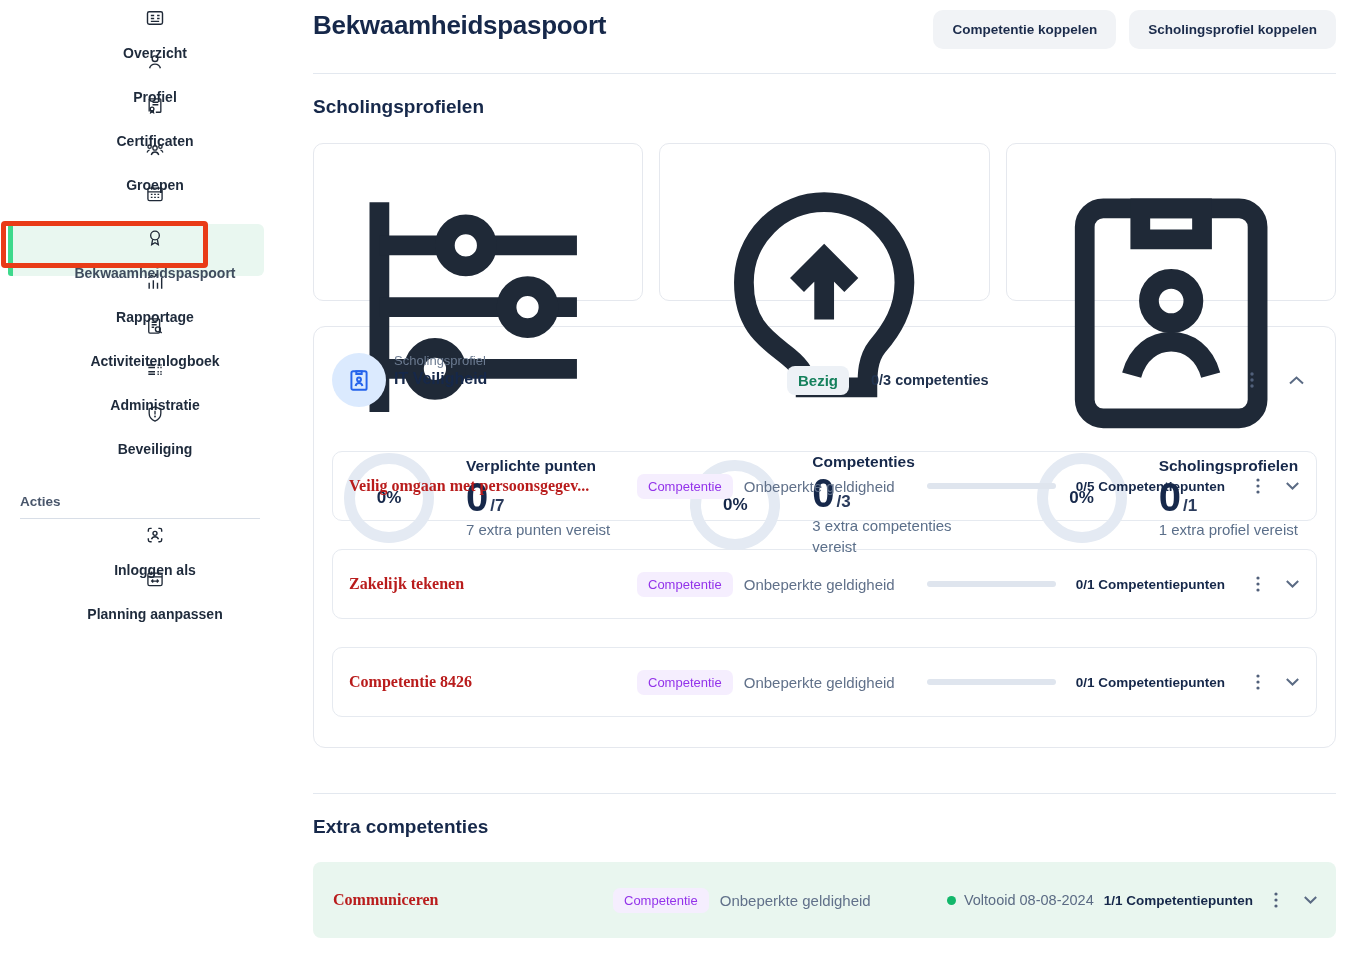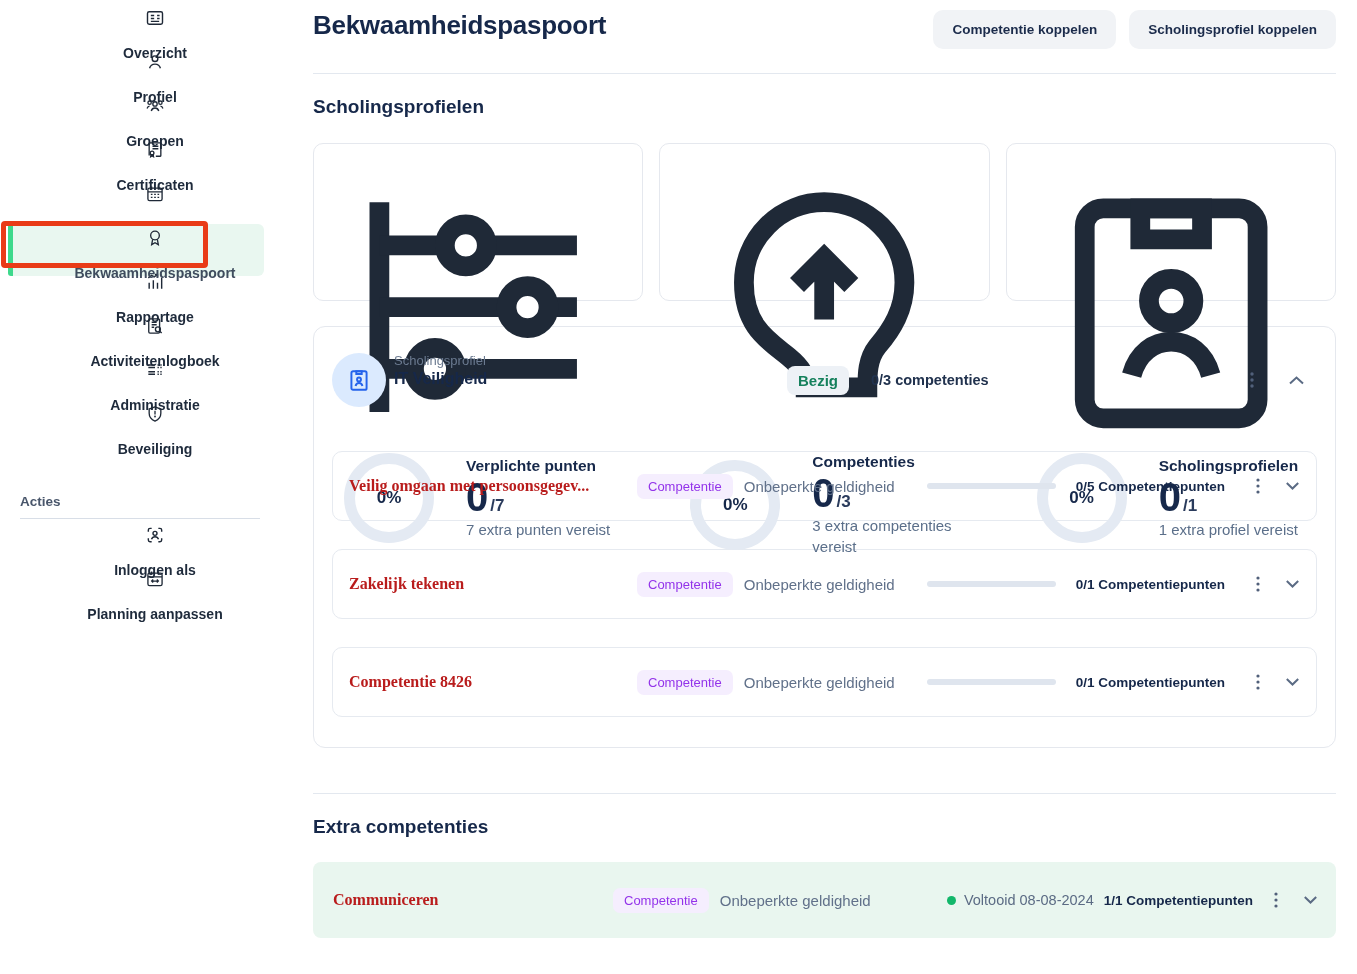--- a/index.html
+++ b/index.html
@@ -111,42 +111,42 @@
             <circle cx="12" cy="8" r="3.4"></circle>
             <path d="M5.5 19.5c.8-3.2 3.4-5 6.5-5s5.7 1.8 6.5 5"></path>
           </svg>
       </span>
       <span class="nav-label">Profiel</span>
     </div>
 
     <div class="nav-item">
       <span class="ic">
         <svg viewBox="0 0 24 24" fill="none" stroke="currentColor" stroke-width="1.6">
+            <path d="M6 3.5h12a1 1 0 0 1 1 1v14a1 1 0 0 1-1 1h-5"></path>
+            <path d="M5 3.5v15"></path>
+            <path d="M9 7.5h7M9 10.5h7"></path>
+            <circle cx="8.5" cy="15.5" r="2.2"></circle>
+            <path d="M7.3 17.2 6.8 20l1.7-1 1.7 1-.5-2.8"></path>
+          </svg>
+      </span>
+      <span class="nav-label">Certificaten</span>
+    </div>
+
+    <div class="nav-item">
+      <span class="ic">
+        <svg viewBox="0 0 24 24" fill="none" stroke="currentColor" stroke-width="1.6">
             <circle cx="12" cy="9.5" r="2.6"></circle>
             <path d="M7.5 18c.6-2.3 2.3-3.6 4.5-3.6s3.9 1.3 4.5 3.6"></path>
             <circle cx="5.5" cy="8" r="2"></circle>
             <path d="M2.5 15c.5-1.8 1.7-2.8 3-2.8"></path>
             <circle cx="18.5" cy="8" r="2"></circle>
             <path d="M21.5 15c-.5-1.8-1.7-2.8-3-2.8"></path>
           </svg>
       </span>
       <span class="nav-label">Groepen</span>
-    </div>
-
-    <div class="nav-item">
-      <span class="ic">
-        <svg viewBox="0 0 24 24" fill="none" stroke="currentColor" stroke-width="1.6">
-            <path d="M6 3.5h12a1 1 0 0 1 1 1v14a1 1 0 0 1-1 1h-5"></path>
-            <path d="M5 3.5v15"></path>
-            <path d="M9 7.5h7M9 10.5h7"></path>
-            <circle cx="8.5" cy="15.5" r="2.2"></circle>
-            <path d="M7.3 17.2 6.8 20l1.7-1 1.7 1-.5-2.8"></path>
-          </svg>
-      </span>
-      <span class="nav-label">Certificaten</span>
     </div>
 
     <div class="nav-item">
       <span class="ic">
         <svg viewBox="0 0 24 24" fill="none" stroke="currentColor" stroke-width="1.6">
             <rect x="3.5" y="5" width="17" height="15" rx="2"></rect>
             <path d="M8 3v4M16 3v4M3.5 9.5h17"></path>
             <path d="M7 12.5h2M11 12.5h2M15 12.5h2M7 16h2M11 16h2M15 16h2"></path>
           </svg>
       </span>

